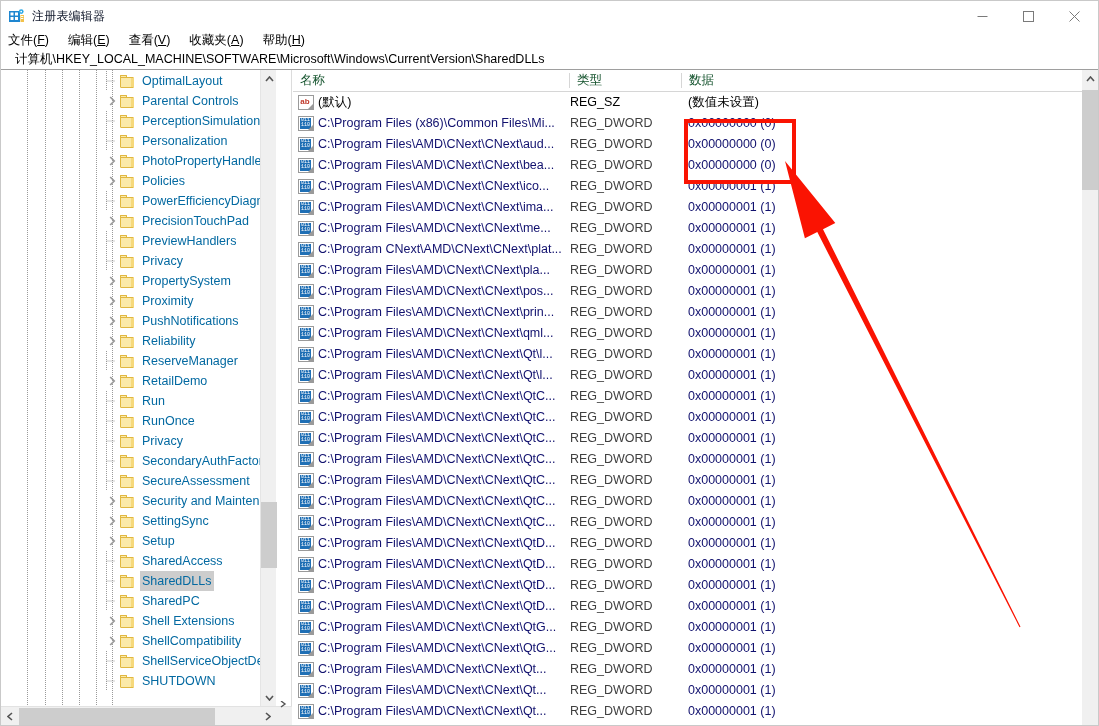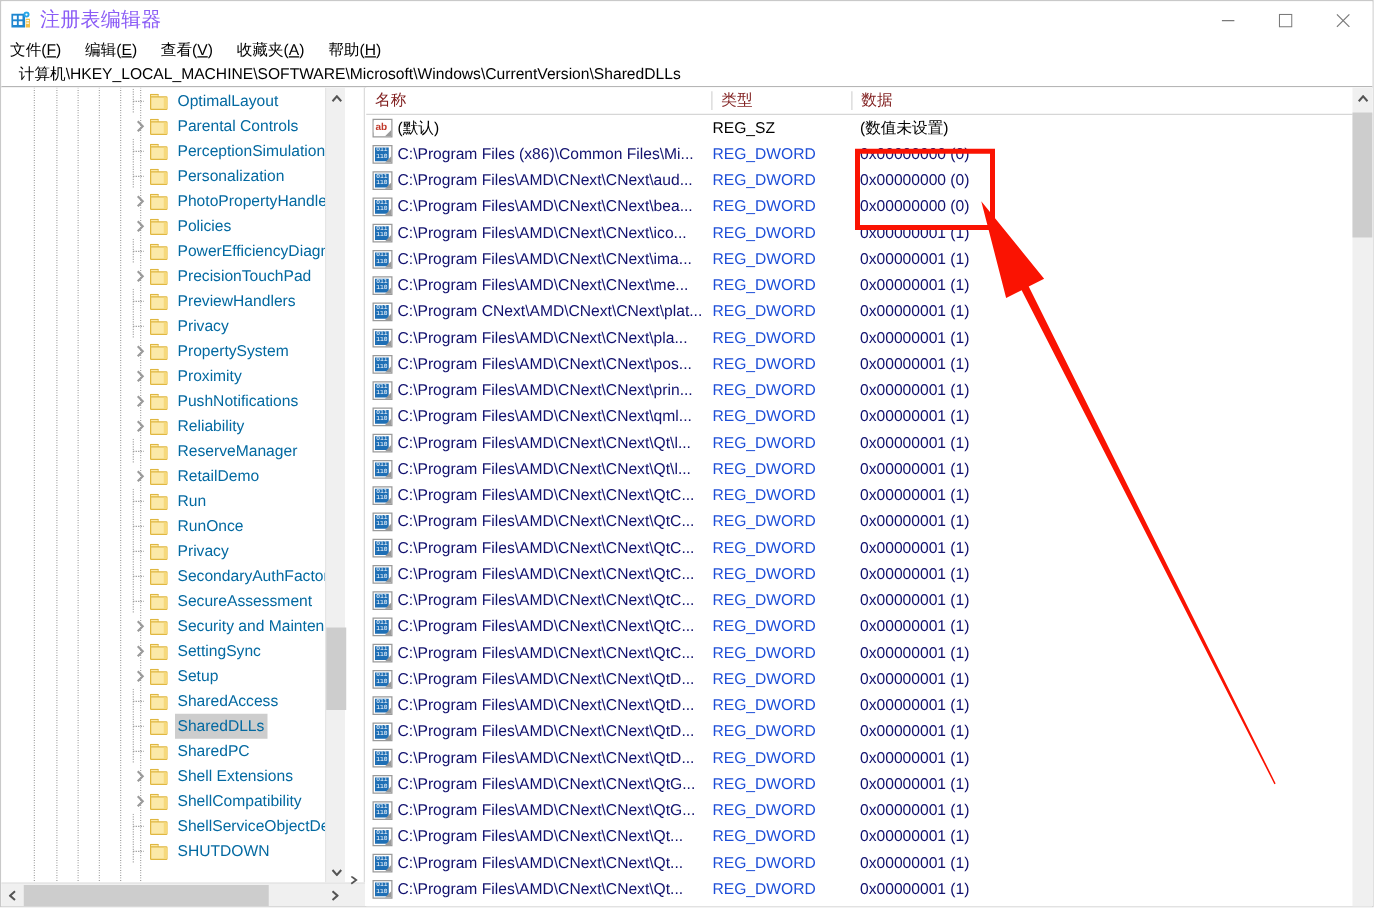--- a/index.html
+++ b/index.html
@@ -24,22 +24,22 @@
     width: 1097px; height: 31px;
     background: #ffffff;
     display: flex; align-items: center;
   }
   .title-icon {
     width: 16px; height: 16px;
     margin-left: 8px; margin-right: 7px;
     position: relative; flex: none;
   }
   .title-text {
-    font-size: 16px;
-    color: #8b5cf6;
+    font-size: 12px;
+    color: #0f172a;
     letter-spacing: 0.2px;
     white-space: nowrap;
   }
   .win-btns {
     position: absolute; right: 0; top: 0;
     height: 31px; display: flex;
   }
   .win-btn {
     width: 46px; height: 31px;
     display: flex; align-items: center; justify-content: center;
@@ -198,21 +198,21 @@
   .list-header {
     position: absolute; left: 0; top: 0;
     width: 805px; height: 22px;
     background: #ffffff;
     border-bottom: 1px solid #d6d6d6;
     box-sizing: border-box;
   }
   .lh-cell {
     position: absolute; top: 0; height: 21px;
     line-height: 21px;
-    font-size: 12.5px; color: #7f1d1d;
+    font-size: 12.5px; color: #14532d;
     padding-left: 7px;
     box-sizing: border-box;
     white-space: nowrap;
   }
   .lh-div {
     position: absolute; top: 3px; width: 1px; height: 15px;
     background: #d6d6d6;
   }
   .list-body {
     position: absolute; left: 0; top: 22px;
@@ -229,21 +229,21 @@
   }
   .lrow .rname {
     position: absolute; left: 25px; top: 0;
     height: 21px; line-height: 21px;
     font-size: 12.5px; color: #11116e;
     font-family: "Liberation Sans", sans-serif;
   }
   .lrow .rtype {
     position: absolute; left: 277px; top: 0;
     height: 21px; line-height: 21px;
-    font-size: 12.5px; color: #1d4ed8;
+    font-size: 12.5px; color: #404040;
   }
   .lrow .rdata {
     position: absolute; left: 395px; top: 0;
     height: 21px; line-height: 21px;
     font-size: 12.5px; color: #11116e;
   }
   .lrow.default-row .rname,
   .lrow.default-row .rtype,
   .lrow.default-row .rdata { color: #000000; }
 

